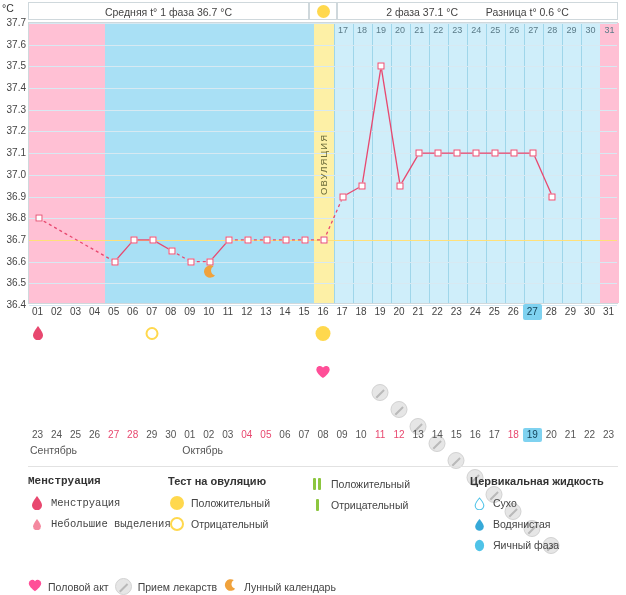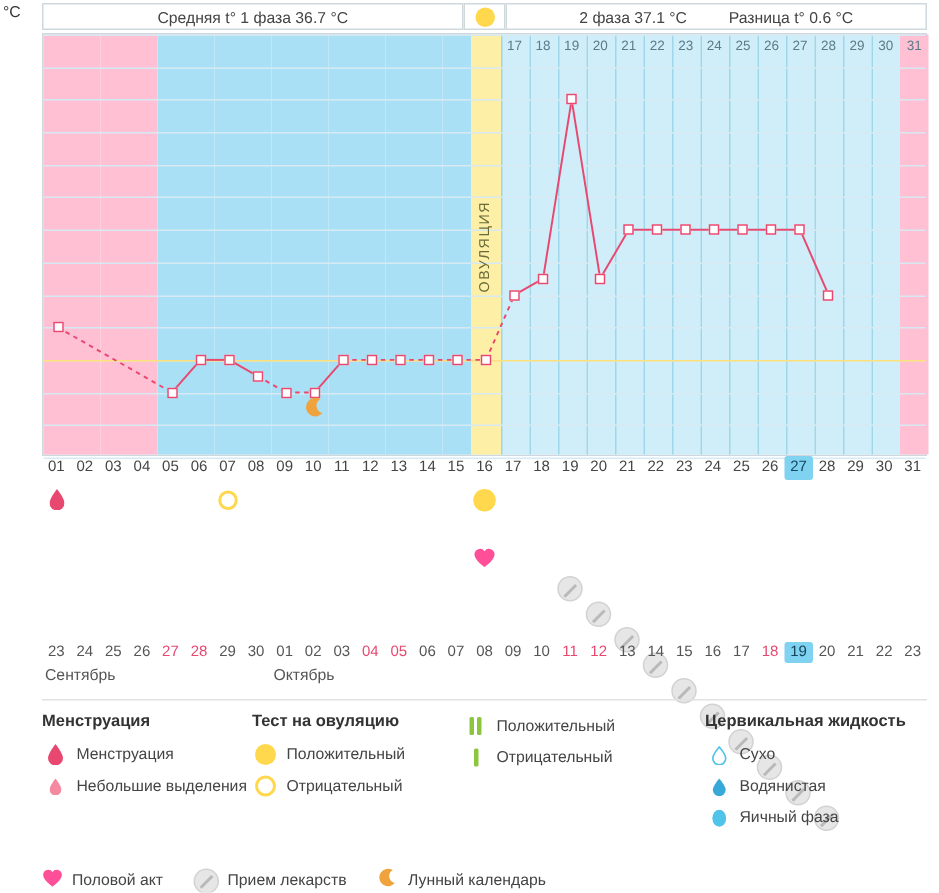--- a/index.html
+++ b/index.html
@@ -82,21 +82,21 @@
   .lcol{position:absolute;top:0;}
   .ltitle{font-weight:bold;font-size:11px;color:#333;margin-bottom:7px;}
   .litem{display:flex;align-items:center;height:18px;margin-bottom:3px;
     font-size:10.5px;color:#444;}
   .licon{width:18px;min-width:18px;display:flex;align-items:center;
     justify-content:center;margin-right:5px;}
   .bars{display:flex;gap:2px;align-items:center;}
   .bar{width:3px;height:12px;border-radius:1px;}
 
   .bottomrow{position:absolute;left:28px;top:578px;display:flex;
-    align-items:center;gap:20px;font-size:10.5px;color:#444;}
+    align-items:center;gap:6px;font-size:10.5px;color:#444;}
   .bitem{display:flex;align-items:center;gap:6px;}
 </style>
 </head>
 <body>
 
 <div class="wrap">
 
   <div class="c-label">°C</div>
 
   <div class="hdr">
@@ -104,20 +104,36 @@
     <div class="hdr-cell hdr-ovul">
       <div class="ovul-dot"></div>
     </div>
     <div class="hdr-cell hdr-phase2">
       <span>2 фаза 37.1 °C</span>
       <span class="hdr-sep"></span>
       <span>Разница t° 0.6 °C</span>
     </div>
   </div>
 
+  <div class="yaxis" id="yaxis">
+      <div class="ylab" style="top: 0px;">37.7</div>
+      <div class="ylab" style="top: 21.6923px;">37.6</div>
+      <div class="ylab" style="top: 43.3846px;">37.5</div>
+      <div class="ylab" style="top: 65.0769px;">37.4</div>
+      <div class="ylab" style="top: 86.7692px;">37.3</div>
+      <div class="ylab" style="top: 108.462px;">37.2</div>
+      <div class="ylab" style="top: 130.154px;">37.1</div>
+      <div class="ylab" style="top: 151.846px;">37.0</div>
+      <div class="ylab" style="top: 173.538px;">36.9</div>
+      <div class="ylab" style="top: 195.231px;">36.8</div>
+      <div class="ylab" style="top: 216.923px;">36.7</div>
+      <div class="ylab" style="top: 238.615px;">36.6</div>
+      <div class="ylab" style="top: 260.308px;">36.5</div>
+      <div class="ylab" style="top: 282px;">36.4</div>
+    </div>
 
   <div class="chart" id="chart">
       <div class="col menses" style="left: 0px; width: 19.0323px;"></div>
       <div class="col menses" style="left: 19.0323px; width: 19.0323px;"></div>
       <div class="col menses" style="left: 38.0645px; width: 19.0323px;"></div>
       <div class="col menses" style="left: 57.0968px; width: 19.0323px;"></div>
       <div class="col follic" style="left: 76.129px; width: 19.0323px;"></div>
       <div class="col follic" style="left: 95.1613px; width: 19.0323px;"></div>
       <div class="col follic" style="left: 114.194px; width: 19.0323px;"></div>
       <div class="col follic" style="left: 133.226px; width: 19.0323px;"></div>
@@ -324,21 +340,21 @@
       <div class="cd" style="left: 570.968px; width: 19.0323px;">23</div>
     </div>
   <div id="months">
       <div class="mlabel" style="left: 30px;">Сентябрь</div>
       <div class="mlabel" style="left: 182.258px;">Октябрь</div>
     </div>
 
   <div class="divider" style="top:466px"></div>
 
   <div class="legend" id="legend">
-      <div class="lcol" style="left: 0px;">
+      <div class="lcol" style="left: 0px; font-family: Liberation Mono, monospace;">
         <div class="ltitle">Менструация</div>
         <div class="litem">
           <span class="licon">
             <svg viewBox="0 0 10 14" width="10" height="14">
               <path d="M5 0C5 0 0 6.4 0 9.3A5 5 0 0 0 10 9.3C10 6.4 5 0 5 0z" fill="#e8486f"></path>
             </svg>
           </span>
           <span>Менструация</span>
         </div>
         <div class="litem">

